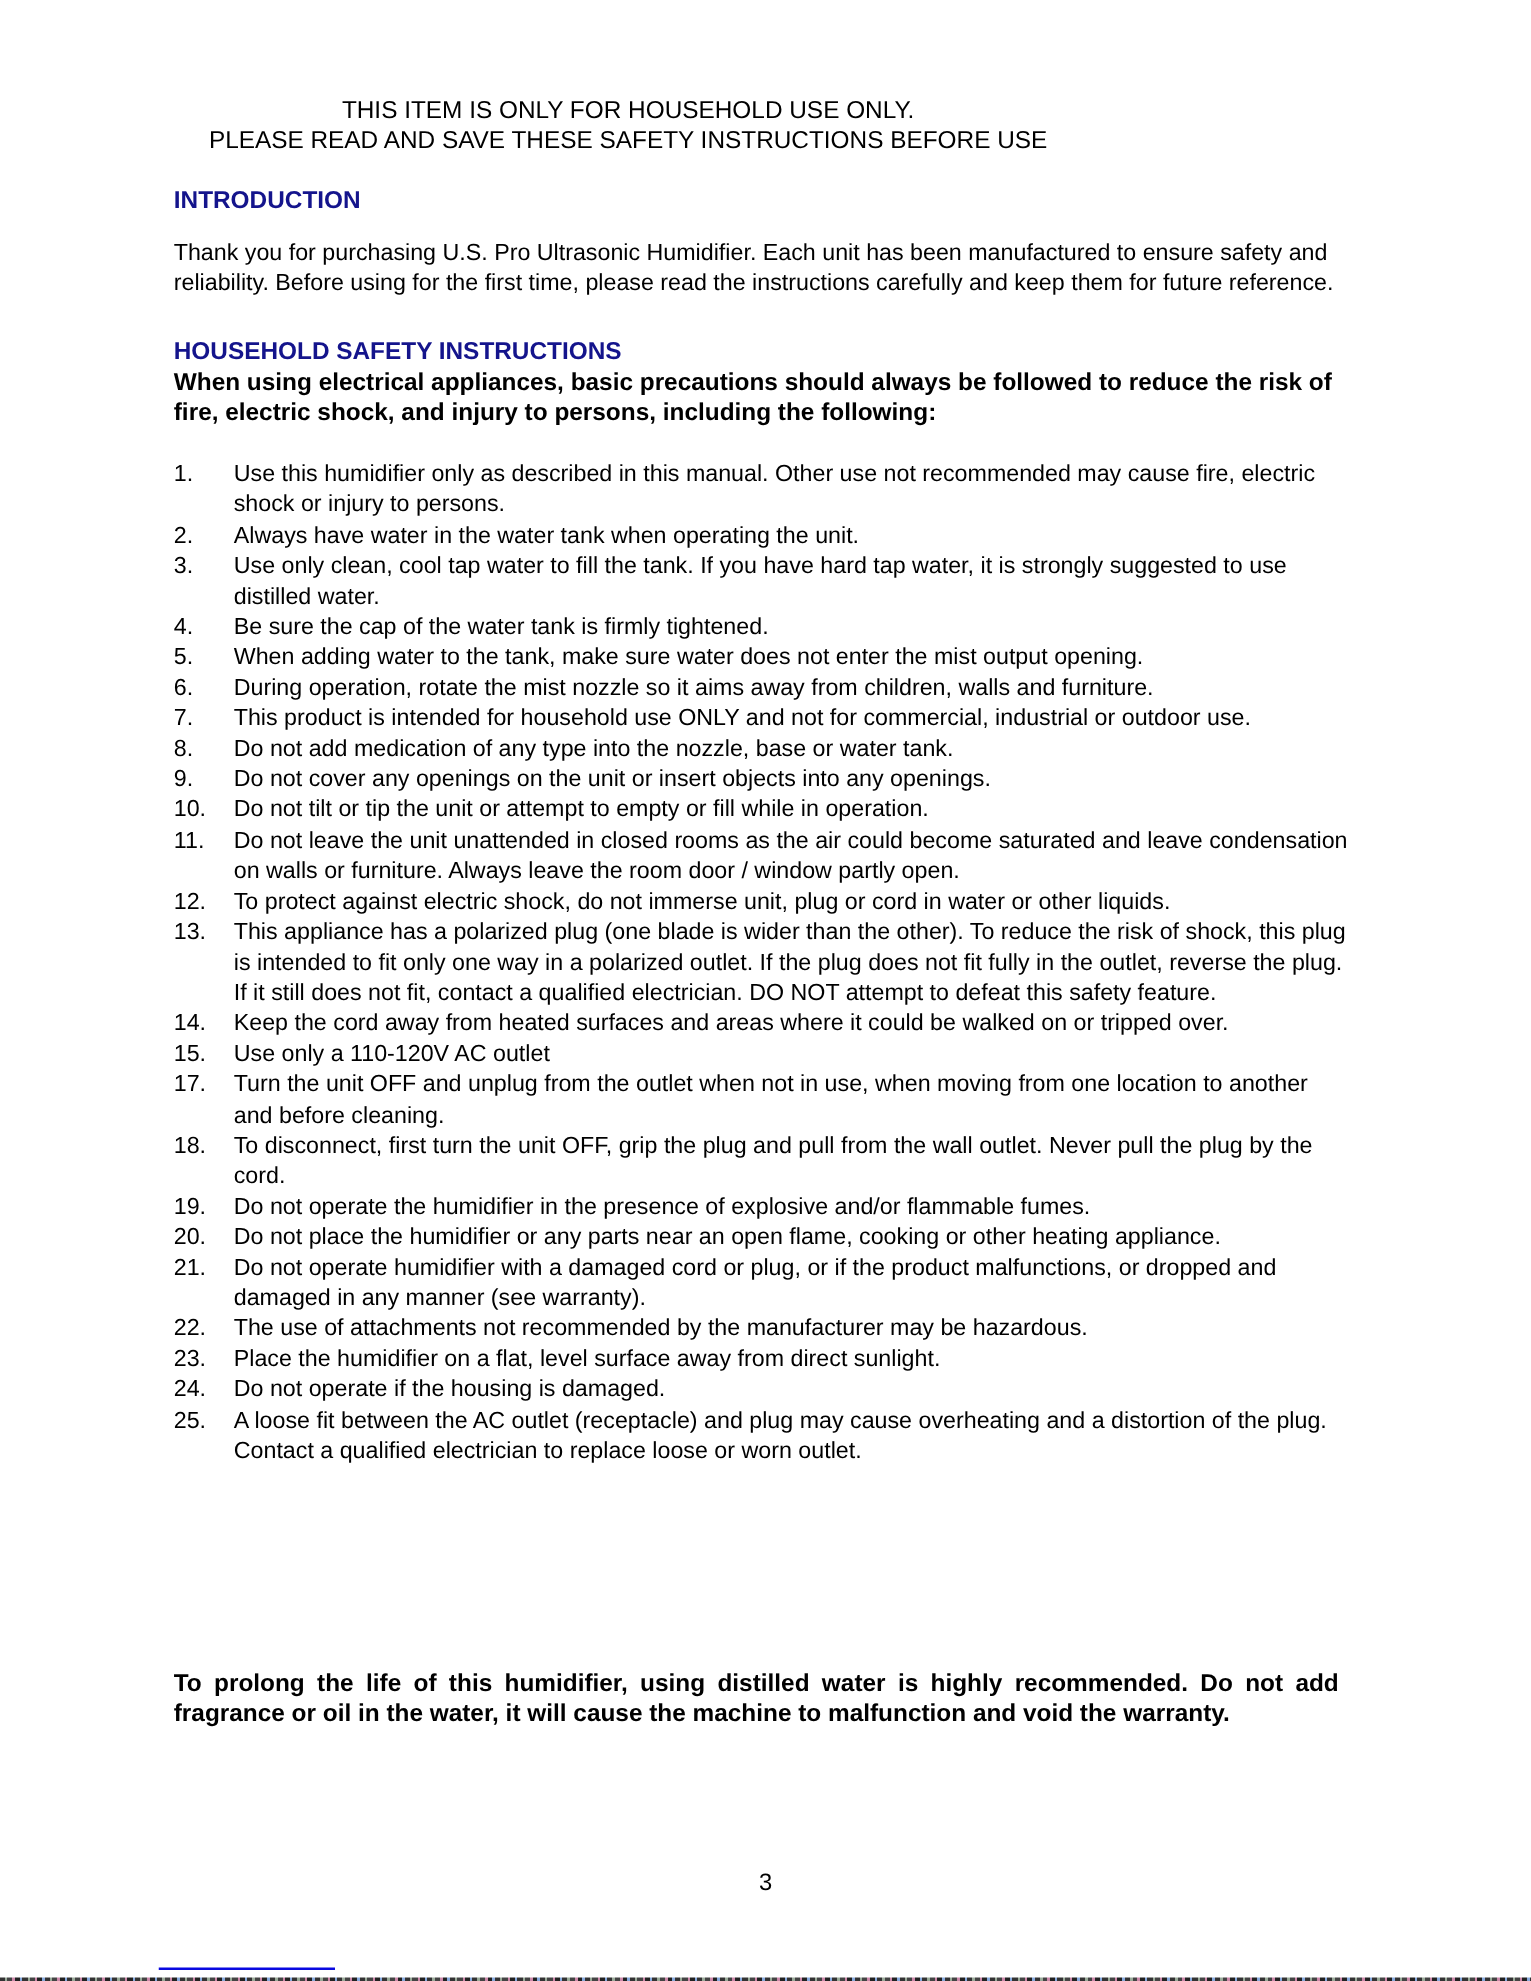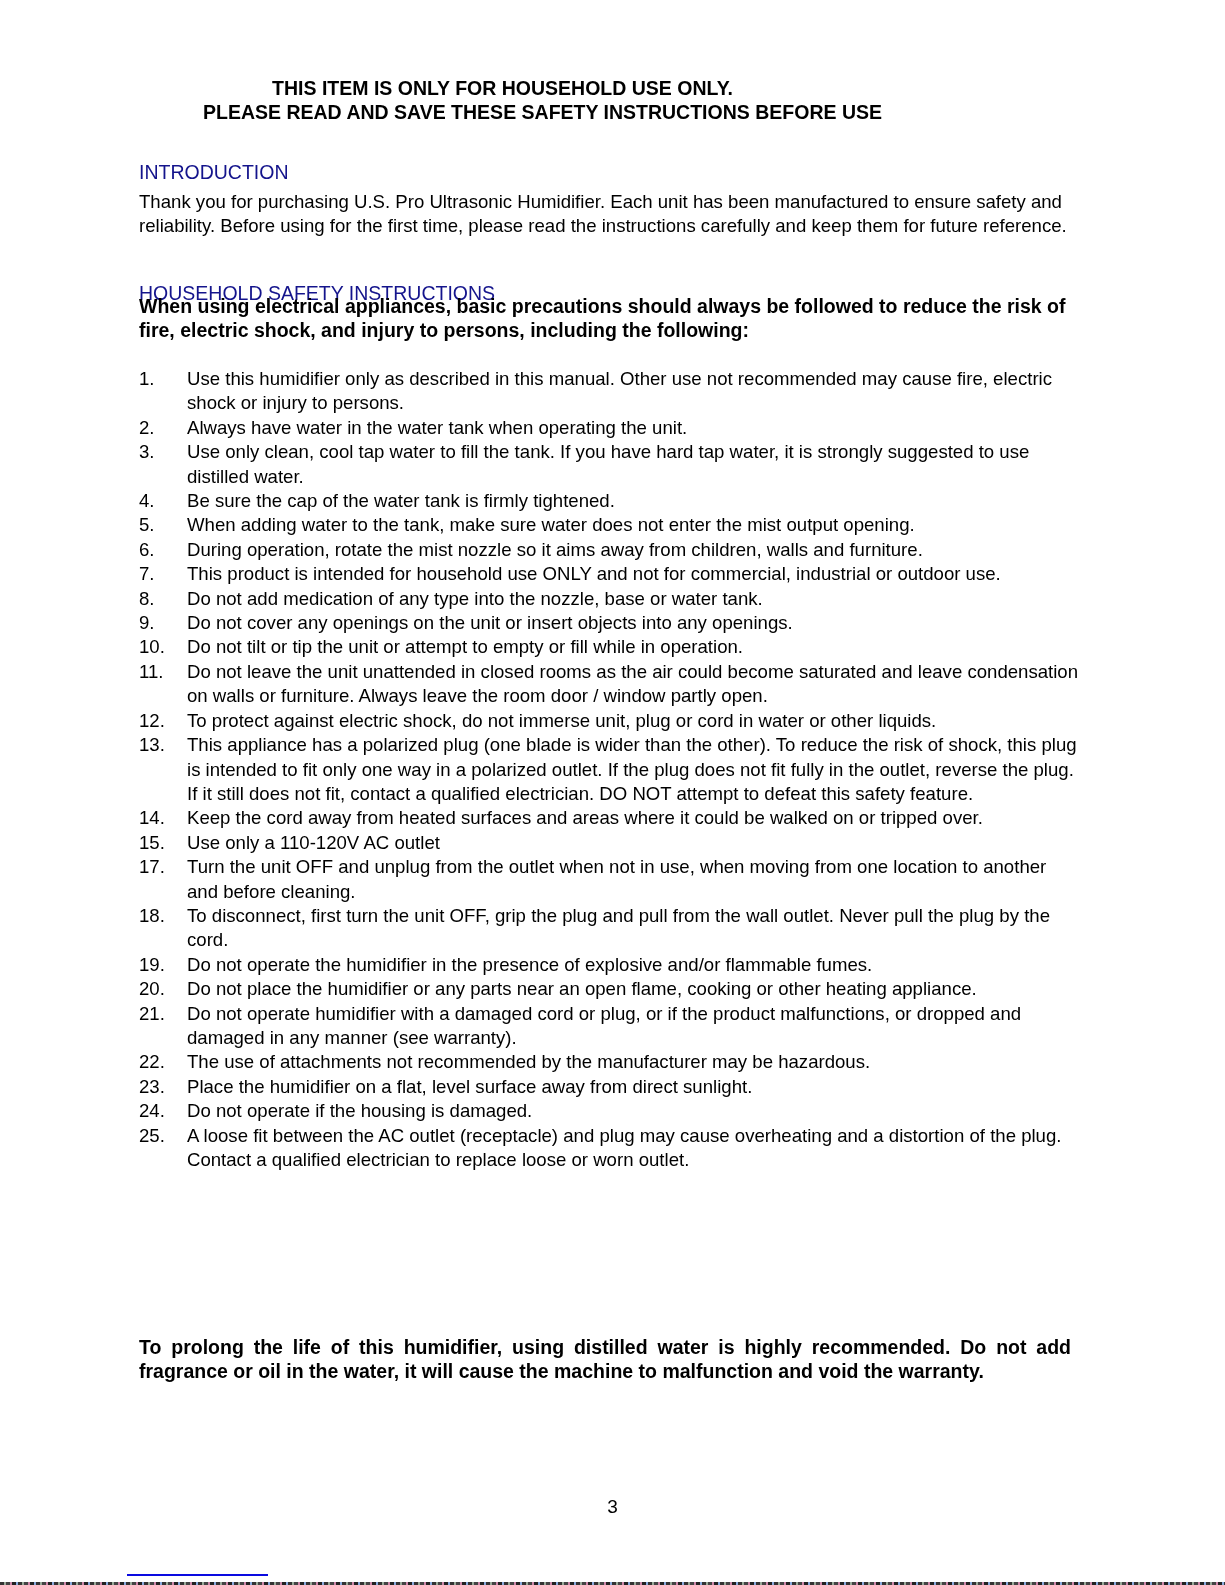--- a/index.html
+++ b/index.html
@@ -1,24 +1,24 @@
 <!DOCTYPE html>
 <html><head>
 <meta charset="utf-8">
 <style>
   html, body { margin: 0; padding: 0; background: #ffffff; }
   body { width: 1225px; height: 1585px; position: relative; overflow: hidden;
          font-family: "Liberation Sans", sans-serif; color: #000; }
   .page { position: absolute; left: 0; top: 0; width: 1225px; height: 1585px; }
   .top-title { position: absolute; left: 0; width: 1005px; text-align: center;
-               font-weight: bold; font-size: 19.5px; line-height: 24px; }
+               font-weight: normal; font-size: 19.5px; line-height: 24px; }
   #t1 { top: 76px; }
-  #t2 { top: 100px; padding-left: 40px; }
-  .heading { position: absolute; left: 139px; font-weight: normal; font-size: 19.5px;
-             color: #14148c; line-height: 24px; margin-top: 12px; }
+  #t2 { top: 100px; }
+  .heading { position: absolute; left: 139px; font-weight: bold; font-size: 19.5px;
+             color: #14148c; line-height: 24px; }
   #h-intro { top: 148px; }
   #h-safety { top: 269px; }
   .para { position: absolute; left: 139px; width: 940px; font-size: 18.6px; line-height: 24.4px; }
   #intro-text { top: 190px; }
   #safety-lead { top: 294px; font-weight: bold; font-size: 19.5px; }
   ol.rules { position: absolute; left: 139px; top: 367px; width: 940px; margin: 0; padding: 0;
              list-style: none; font-size: 18.6px; line-height: 24.4px; }
   ol.rules li { position: relative; padding-left: 48px; }
   ol.rules li .num { position: absolute; left: 0; top: 0; }
   #closing { top: 1335px; font-weight: bold; font-size: 19.5px; text-align: justify;

